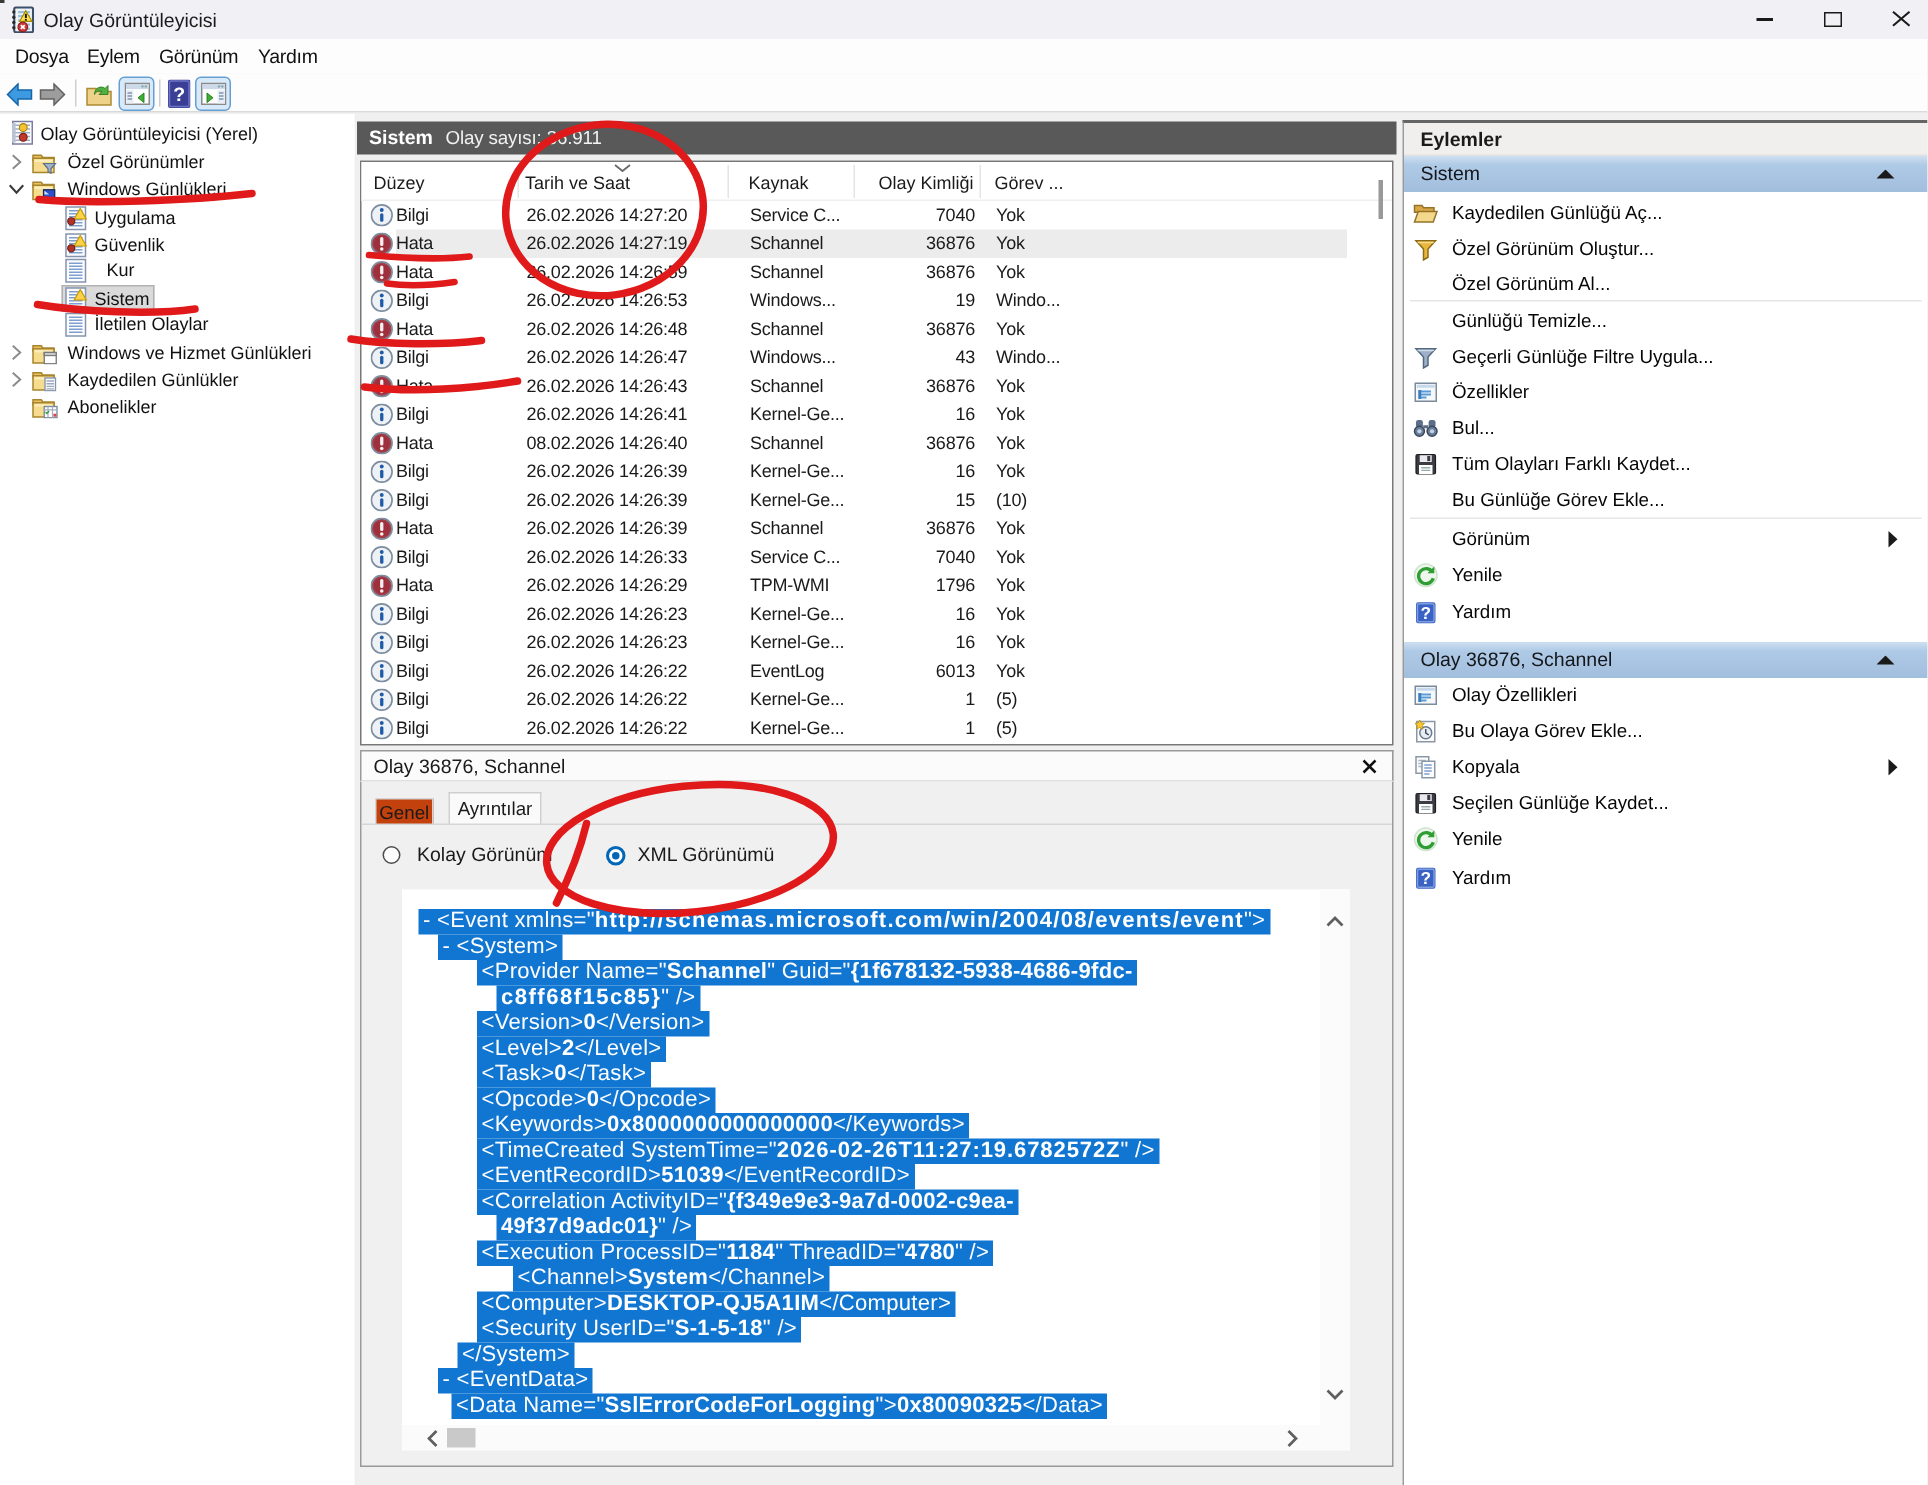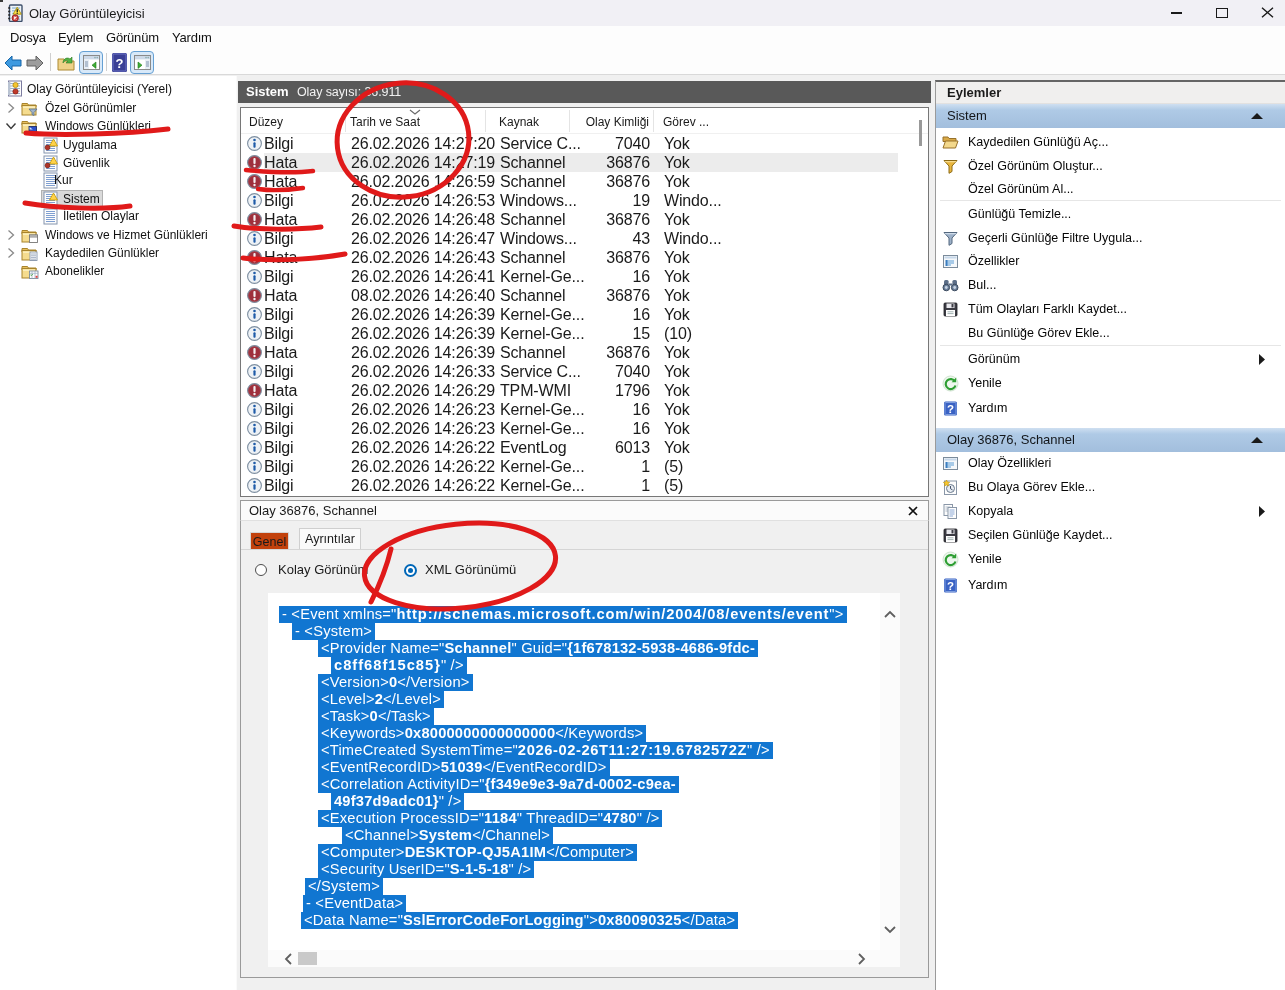--- a/index.html
+++ b/index.html
@@ -14,21 +14,21 @@
 .tsep{top:53px;width:1px;height:18px;background:#cfcfcf}
 .tbox{top:51px;width:24px;height:23px;background:#d8e9f9;border:1px solid #66a0d3;border-radius:4px}
 
 #tree{left:0;top:76px;width:236px;height:914px;background:#fff}
 #treediv{left:236px;top:76px;width:1px;height:914px;background:#d2d2d2;border-right:1px solid #fafafa}
 .trow{position:absolute;height:18px;line-height:18px;font-size:12px;color:#111;white-space:nowrap}
 
 #midheader{left:238px;top:81px;width:693px;height:22px;background:#595959;color:#fff}
 #listbox{left:240px;top:107px;width:689px;height:390px;background:#fff;border:1px solid #777}
 .colsep{position:absolute;top:2px;width:1px;height:22px;background:#e4e4e4}
-.lrow{position:absolute;left:1px;width:687px;height:19px;line-height:19px;font-size:16px;letter-spacing:-.15px;white-space:nowrap}
+.lrow{position:absolute;left:1px;width:687px;height:19px;line-height:19px;font-size:12px;letter-spacing:-.15px;white-space:nowrap}
 .lc1{position:absolute;left:22px}
 .lc2{position:absolute;left:109px}
 .lc3{position:absolute;left:258px}
 .lc4{position:absolute;left:300px;width:108px;text-align:right}
 .lc5{position:absolute;left:422px}
 .licon{position:absolute;left:5px;top:2px}
 
 #detail{left:240px;top:500px;width:689px;height:478px;background:#f0f0f0;border:1px solid #9a9a9a}
 #dethead{left:240px;top:500px;width:689px;height:21px;background:#fbfbfb;border:1px solid #9a9a9a;border-bottom:1px solid #e0e0e0;font-size:13px;line-height:20px}
 .tab{position:absolute;font-size:12.5px;text-align:center}
@@ -175,21 +175,21 @@
       <rect x="1" y="1" width="13" height="15" fill="#fdfdfd" stroke="#8494ad" stroke-width="1"></rect>
       <path d="M3 3.5h9M3 5.5h9M3 7.5h9M3 9.5h9M3 11.5h9M3 13.5h9" stroke="#7f9fd1" stroke-width="1"></path>
       <path d="M10.5 2 L14.5 9 H6.5 Z" fill="#ffd24a" stroke="#c79a00" stroke-width=".8"></path>
       <circle cx="4.5" cy="10.5" r="2.4" fill="#b03328" stroke="#6f1a12" stroke-width=".7"></circle>
     </svg>
 <div class="trow" style="left:63px;top:154px">Güvenlik</div>
 <svg class="abs" style="left:43px;top:172px" width="16" height="17" viewBox="0 0 16 17">
       <rect x="1" y="1" width="13" height="15" fill="#fdfdfd" stroke="#8494ad" stroke-width="1"></rect>
       <path d="M3 3.5h9M3 5.5h9M3 7.5h9M3 9.5h9M3 11.5h9M3 13.5h9" stroke="#7f9fd1" stroke-width="1"></path>
     </svg>
-<div class="trow" style="left:54px;top:171px">Kur</div>
+<div class="trow" style="left:71px;top:171px">Kur</div>
 <div class="abs" style="left:41px;top:190px;width:62px;height:18px;background:#dadada;border:1px solid #b2b2b2"></div>
 <svg class="abs" style="left:43px;top:191px" width="16" height="17" viewBox="0 0 16 17">
       <rect x="1" y="1" width="13" height="15" fill="#fdfdfd" stroke="#8494ad" stroke-width="1"></rect>
       <path d="M3 3.5h9M3 5.5h9M3 7.5h9M3 9.5h9M3 11.5h9M3 13.5h9" stroke="#7f9fd1" stroke-width="1"></path>
       <path d="M10.5 2 L14.5 9 H6.5 Z" fill="#ffd24a" stroke="#c79a00" stroke-width=".8"></path>
     </svg>
 <div class="trow" style="left:63px;top:190px">Sistem</div>
 <svg class="abs" style="left:43px;top:208px" width="16" height="17" viewBox="0 0 16 17">
       <rect x="1" y="1" width="13" height="15" fill="#fdfdfd" stroke="#8494ad" stroke-width="1"></rect>
       <path d="M3 3.5h9M3 5.5h9M3 7.5h9M3 9.5h9M3 11.5h9M3 13.5h9" stroke="#7f9fd1" stroke-width="1"></path>
@@ -548,31 +548,32 @@
 <div class="abs" id="xmlbox">
  <div style="height:13px"></div>
  <div id="xmllines">
 <div class="xl"><span class="hl" style="margin-left:11px">- &lt;Event xmlns="<b style="letter-spacing:.85px">http://schemas.microsoft.com/win/2004/08/events/event</b>"&gt;</span></div>
 <div class="xl"><span class="hl" style="margin-left:24px">- &lt;System&gt;</span></div>
 <div class="xl"><span class="hl" style="margin-left:50px">&lt;Provider Name="<b>Schannel</b>" Guid="<b>{1f678132-5938-4686-9fdc-</b></span></div>
 <div class="xl"><span class="hl" style="margin-left:63px"><b style="letter-spacing:1px">c8ff68f15c85}</b>" /&gt;</span></div>
 <div class="xl"><span class="hl" style="margin-left:50px">&lt;Version&gt;<b>0</b>&lt;/Version&gt;</span></div>
 <div class="xl"><span class="hl" style="margin-left:50px">&lt;Level&gt;<b>2</b>&lt;/Level&gt;</span></div>
 <div class="xl"><span class="hl" style="margin-left:50px">&lt;Task&gt;<b>0</b>&lt;/Task&gt;</span></div>
+<div class="xl"><span class="hl" style="margin-left:50px">&lt;Opcode&gt;<b>0</b>&lt;/Opcode&gt;</span></div>
 <div class="xl"><span class="hl" style="margin-left:50px">&lt;Keywords&gt;<b>0x8000000000000000</b>&lt;/Keywords&gt;</span></div>
 <div class="xl"><span class="hl" style="margin-left:50px">&lt;TimeCreated SystemTime="<b style="letter-spacing:.6px">2026-02-26T11:27:19.6782572Z</b>" /&gt;</span></div>
 <div class="xl"><span class="hl" style="margin-left:50px">&lt;EventRecordID&gt;<b>51039</b>&lt;/EventRecordID&gt;</span></div>
 <div class="xl"><span class="hl" style="margin-left:50px">&lt;Correlation ActivityID="<b>{f349e9e3-9a7d-0002-c9ea-</b></span></div>
 <div class="xl"><span class="hl" style="margin-left:63px"><b>49f37d9adc01}</b>" /&gt;</span></div>
 <div class="xl"><span class="hl" style="margin-left:50px">&lt;Execution ProcessID="<b>1184</b>" ThreadID="<b>4780</b>" /&gt;</span></div>
 <div class="xl"><span class="hl" style="margin-left:74px">&lt;Channel&gt;<b>System</b>&lt;/Channel&gt;</span></div>
 <div class="xl"><span class="hl" style="margin-left:50px">&lt;Computer&gt;<b>DESKTOP-QJ5A1IM</b>&lt;/Computer&gt;</span></div>
 <div class="xl"><span class="hl" style="margin-left:50px">&lt;Security UserID="<b>S-1-5-18</b>" /&gt;</span></div>
 <div class="xl"><span class="hl" style="margin-left:37px">&lt;/System&gt;</span></div>
-<div class="xl"><span class="hl" style="margin-left:35px">- &lt;EventData&gt;</span></div>
+<div class="xl"><span class="hl" style="margin-left:24px">- &lt;EventData&gt;</span></div>
 <div class="xl"><span class="hl" style="margin-left:33px">&lt;Data Name="<b>SslErrorCodeForLogging</b>"&gt;<b>0x80090325</b>&lt;/Data&gt;</span></div>
 </div>
 </div>
 
 <div class="abs" style="left:880px;top:593px;width:20px;height:357px;background:#fbfbfb"></div>
 <svg class="abs" style="left:883px;top:610px" width="14" height="10">
     <path d="M2 7 L7 2 L12 7" fill="none" stroke="#5f5f5f" stroke-width="1.8"></path>
   </svg>
 <svg class="abs" style="left:883px;top:924px" width="14" height="10">
     <path d="M2 3 L7 8 L12 3" fill="none" stroke="#5f5f5f" stroke-width="1.8"></path>

